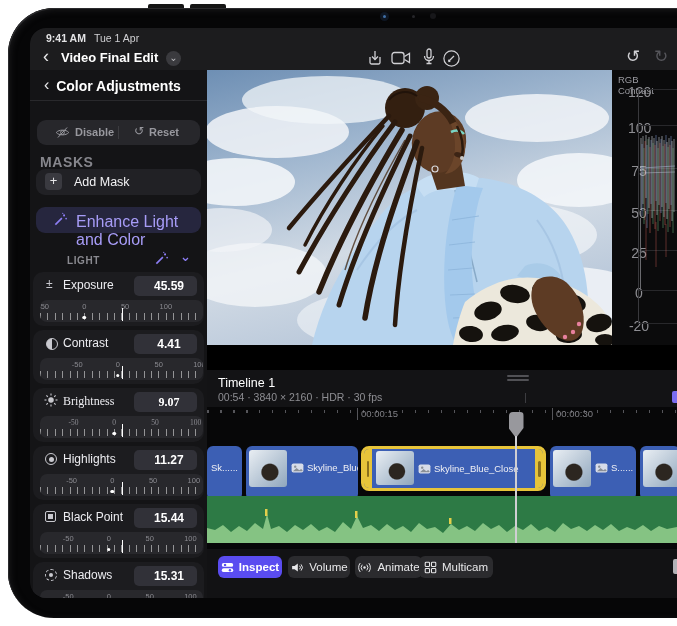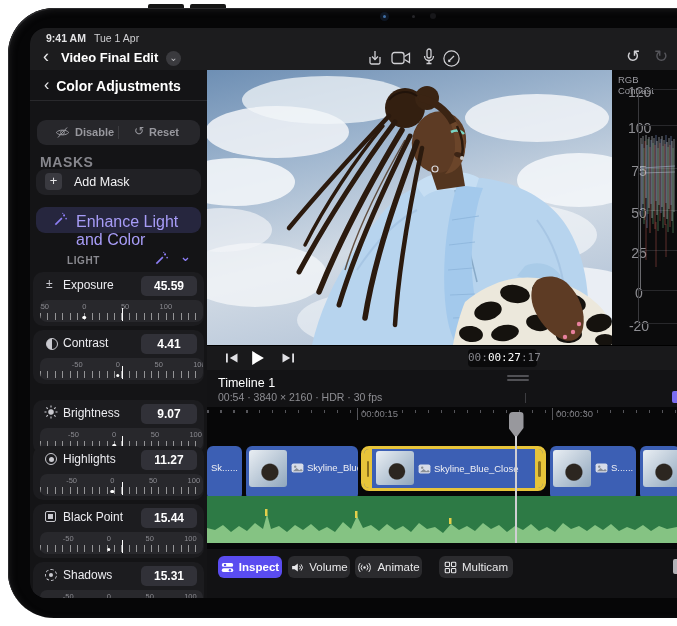--- a/index.html
+++ b/index.html
@@ -30,21 +30,21 @@
   .addmask-box{width:17px;height:17px;background:#3a3a40;border-radius:4px;color:#e8e8ea;
                font-size:13px;line-height:16px;text-align:center;}
   .addmask-lbl{font-size:12.5px;color:#f2f2f4;}
   .enh{background:#26263e;border-radius:9px;}
   .enh-lbl{font-size:16px;color:#a79cf7;font-weight:normal;}
   .light-lbl{font-size:10px;color:#8a8a90;letter-spacing:.6px;font-weight:bold;}
   .sgroup{position:absolute;left:3px;width:171px;height:54px;background:#1c1c1f;border-radius:10px;}
   .sl-label{font-size:12px;color:#ececf0;}
   .sl-icon{color:#c9c9cf;font-size:11px;}
   .vpill{position:absolute;right:7px;top:4px;width:56px;height:20px;background:#313138;border-radius:5px;
-         color:#fff;font-size:12px;font-weight:bold;text-align:center;line-height:20px;}
+         color:#fff;font-size:12px;font-weight:bold;text-align:center;line-height:20px;padding-left:7px;}
   .ruler{position:absolute;left:7px;top:28px;width:163px;height:22px;background:#28282c;border-radius:7px;overflow:hidden;}
   .rtick{position:absolute;top:2px;transform:translateX(-50%);font-size:7.5px;color:#8a8a90;}
   .rticks{position:absolute;left:0;right:0;top:13px;height:7px;
           background:repeating-linear-gradient(90deg,rgba(255,255,255,.5) 0 1px,transparent 1px 7.4px);}
   .rcenter{position:absolute;left:50%;top:8px;width:1.5px;height:13px;background:#fff;}
   .rdot{position:absolute;top:15.5px;width:3.5px;height:3.5px;border-radius:50%;background:#fff;transform:translateX(-50%);}
   
   .ic-contrast{width:10px;height:10px;border-radius:50%;border:1.5px solid #c9c9cf;
                background:linear-gradient(90deg,#c9c9cf 50%,transparent 50%);}
   .ic-hl{width:10px;height:10px;border-radius:50%;border:1.5px solid #c9c9cf;position:relative;}
@@ -230,21 +230,21 @@
           <span class="rtick" style="left:22.8%;">-50</span>
           <span class="rtick" style="left:47.8%;">0</span>
           <span class="rtick" style="left:72.8%;">50</span>
           <span class="rtick" style="left:97.8%;">100</span>
           <div class="rticks"></div>
           <div class="rdot" style="left:47.8%;"></div>
           <div class="rcenter"></div>
         </div>
       </div>
 
-      <div class="sgroup" style="top:330px;">
+      <div class="sgroup" style="top:318px;font-family:Liberation Serif, serif;">
         <span class="abs" style="left:11px;top:5px;">
           <svg width="14" height="14" viewBox="0 0 14 14" stroke="#c9c9cf" stroke-width="1.1">
             <circle cx="7" cy="7" r="2.2" fill="#c9c9cf"></circle>
             <g>
                 <line x1="7" y1="0.5" x2="7" y2="2.5"></line>
                 <line x1="7" y1="11.5" x2="7" y2="13.5"></line>
                 <line x1="0.5" y1="7" x2="2.5" y2="7"></line>
                 <line x1="11.5" y1="7" x2="13.5" y2="7"></line>
             <line x1="2.4" y1="2.4" x2="3.8" y2="3.8"></line>
                 <line x1="10.2" y1="10.2" x2="11.6" y2="11.6"></line>
@@ -463,40 +463,20 @@
             <line x1="35" y1="7" x2="35" y2="80" stroke="rgba(230,235,240,.5)"></line>
           <line x1="7" y1="88" x2="7" y2="128" stroke="rgba(220,100,90,.4)"></line>
             <line x1="17" y1="90" x2="17" y2="135" stroke="rgba(220,100,90,.4)"></line>
           <line x1="27" y1="92" x2="27" y2="125" stroke="rgba(220,100,90,.4)"></line>
           <line x1="2" y1="36" x2="36" y2="34" stroke="rgba(200,215,255,.4)"></line>
             <line x1="2" y1="41" x2="36" y2="40" stroke="rgba(220,230,255,.35)"></line>
         </g>
       </svg>
     </div>
 
-    <div class="playbar">
-      <span class="abs" style="left:18px;top:6px;">
-        <svg width="14" height="12" viewBox="0 0 14 12">
-            <rect x="1" y="1.5" width="1.8" height="9" fill="#e0e0e4"></rect>
-            <path d="M12.5 1.5 L4.8 6 L12.5 10.5 Z" fill="#e0e0e4"></path>
-          </svg>
-      </span>
-      <span class="abs" style="left:43px;top:4px;">
-        <svg width="15" height="16" viewBox="0 0 14 15">
-            <path d="M2 1 L13 7.5 L2 14 Z" fill="#fff"></path>
-          </svg>
-      </span>
-      <span class="abs" style="left:74px;top:6px;">
-        <svg width="14" height="12" viewBox="0 0 14 12">
-            <path d="M1.5 1.5 L9.2 6 L1.5 10.5 Z" fill="#e0e0e4"></path>
-            <rect x="11.2" y="1.5" width="1.8" height="9" fill="#e0e0e4"></rect>
-          </svg>
-      </span>
-      <span class="tcpill"><span class="tc-dim">00:</span><span class="tc-br">00:27</span><span class="tc-dim">:17</span></span>
-    </div>
 
     <div class="tlh">
       <span class="abs tl-name" style="left:11px;top:6px;">Timeline 1</span>
       <span class="abs tl-meta" style="left:11px;top:21px;">00:54 · 3840 × 2160 · HDR · 30 fps</span>
       <div class="handle" style="left:300px;top:5px;"></div>
       <div class="handle" style="left:300px;top:9px;"></div>
       <div class="segdiv" style="left:318px;top:23px;"></div>
       <div class="abs" style="left:465px;top:21px;width:5px;height:12px;background:#7a6cf0;border-radius:2px 0 0 2px;"></div>
     </div>
 
@@ -590,21 +570,21 @@
           <svg width="15" height="13" viewBox="0 0 18 16" fill="none" stroke="#e8e8ea" stroke-width="1.2">
               <circle cx="9" cy="8" r="1.5" fill="#e8e8ea" stroke="none"></circle>
               <path d="M6.2 4.5 A5.5 5.5 0 0 0 6.2 11.5"></path>
               <path d="M3.8 2.5 A8.5 8.5 0 0 0 3.8 13.5"></path>
               <path d="M11.8 4.5 A5.5 5.5 0 0 1 11.8 11.5"></path>
               <path d="M14.2 2.5 A8.5 8.5 0 0 1 14.2 13.5"></path>
             </svg>
         </span>
         <span>Animate</span>
       </div>
-      <div class="bbtn" style="left:232px;width:74px;">
+      <div class="bbtn" style="left:212px;width:74px;">
         <span>
           <svg width="13" height="13" viewBox="0 0 16 16" fill="none" stroke="#e8e8ea" stroke-width="1.3">
               <rect x="1.5" y="1.5" width="5.3" height="5.3" rx="1"></rect>
               <rect x="9.2" y="1.5" width="5.3" height="5.3" rx="1"></rect>
               <rect x="1.5" y="9.2" width="5.3" height="5.3" rx="1"></rect>
               <rect x="9.2" y="9.2" width="5.3" height="5.3" rx="1"></rect>
             </svg>
         </span>
         <span>Multicam</span>
       </div>

